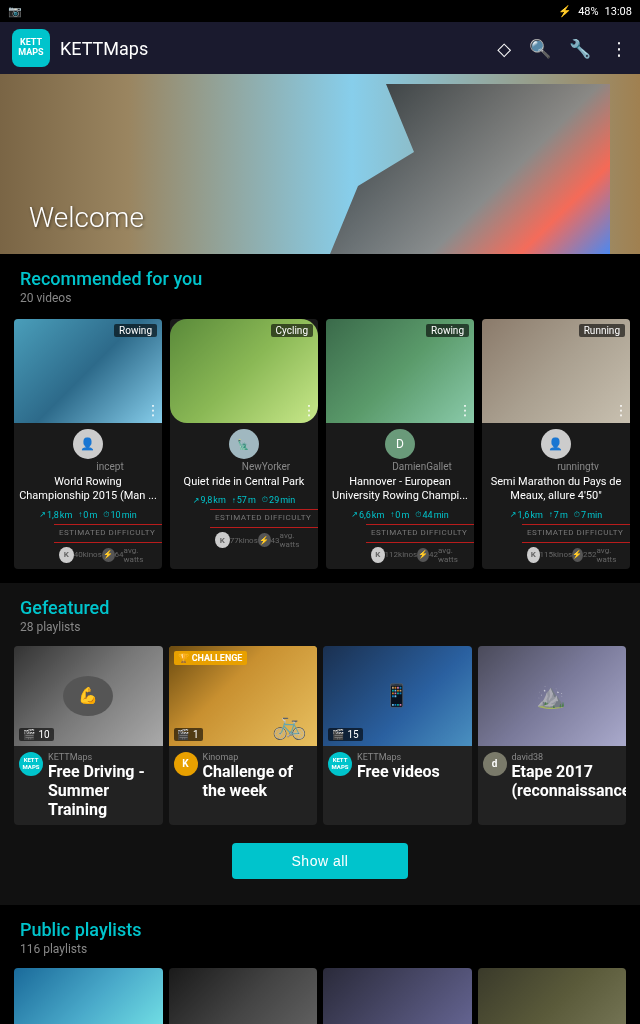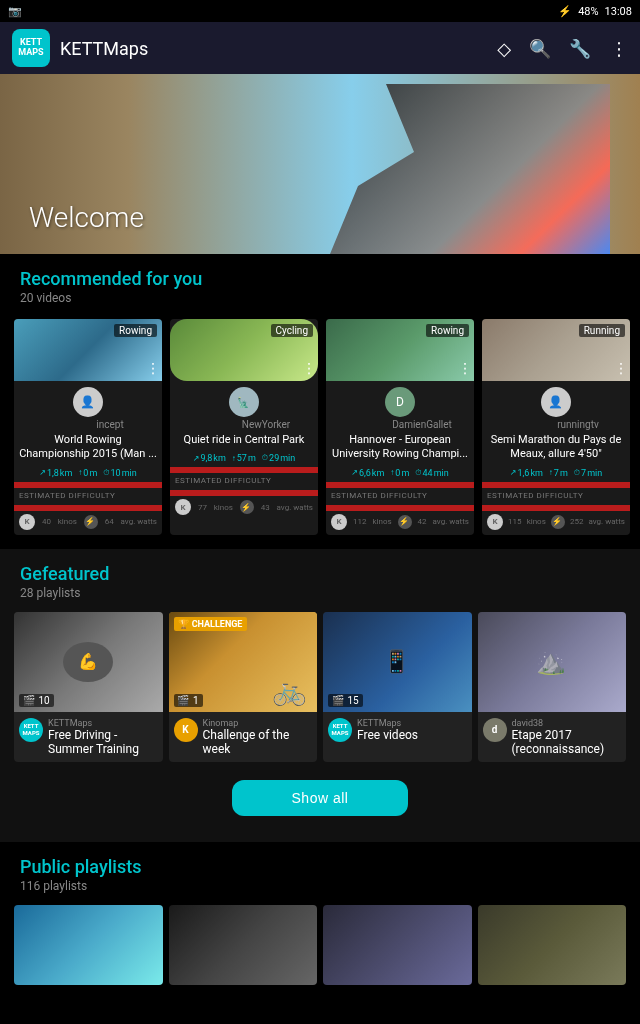--- a/index.html
+++ b/index.html
@@ -115,21 +115,21 @@
 
     .video-card {
       flex-shrink: 0;
       width: 148px;
       background: #1a1a1a;
       border-radius: 4px;
       overflow: hidden;
     }
     .video-card-thumb {
       position: relative;
-      height: 62px;
+      height: 104px;
       overflow: hidden;
     }
     .video-card-tag {
       position: absolute;
       top: 5px;
       right: 5px;
       background: rgba(0,0,0,0.6);
       color: #fff;
       font-size: 10px;
       padding: 1px 5px;
@@ -182,23 +182,24 @@
       display: flex;
       align-items: center;
       gap: 1px;
     }
     .stat-icon { font-size: 8px; }
     .difficulty-row {
       display: flex;
       justify-content: space-between;
       align-items: center;
       padding: 3px 5px 5px 5px;
-      border-top: 6px solid #b91c1c;
+      border-top: 1px solid #b91c1c;
       font-size: 8px;
       color: #666;
+      margin-left: 40px;
     }
     .diff-label { font-size: 8px; color: #777; letter-spacing: 0.5px; }
     .kino-badge {
       width: 16px;
       height: 16px;
       background: #666;
       border-radius: 50%;
       display: flex;
       align-items: center;
       justify-content: center;
@@ -283,39 +284,39 @@
       border-radius: 50%;
       flex-shrink: 0;
       display: flex;
       align-items: center;
       justify-content: center;
       font-size: 9px;
       font-weight: bold;
     }
     .playlist-text { flex: 1; }
     .playlist-author { font-size: 9px; color: #888; }
-    .playlist-name { font-size: 12px; color: #fff; line-height: 1.2; }
+    .playlist-name { font-size: 16px; color: #fff; line-height: 1.2; font-weight: bold; }
 
     
     .pl-thumb-1 { background: linear-gradient(135deg, #555 0%, #999 100%); }
     .pl-thumb-2 { background: linear-gradient(135deg, #8B6914 0%, #d4a030 50%, #c8c890 100%); }
     .pl-thumb-3 { background: linear-gradient(135deg, #1a3a5a 0%, #2a6a9a 50%, #4a9aba 100%); }
     .pl-thumb-4 { background: linear-gradient(135deg, #555560 0%, #888898 50%, #aaaacc 100%); }
 
     
     .show-all-wrap {
       display: flex;
       justify-content: center;
       padding: 10px 0 16px 0;
     }
     .show-all-btn {
       background: #00c4cc;
       color: #fff;
       border: none;
-      border-radius: 12px;
+      border-radius: 4px;
       padding: 10px 60px;
       font-size: 14px;
       font-weight: 500;
       cursor: pointer;
       letter-spacing: 0.5px;
     }
 
     
     .public-section {
       background: #000;

